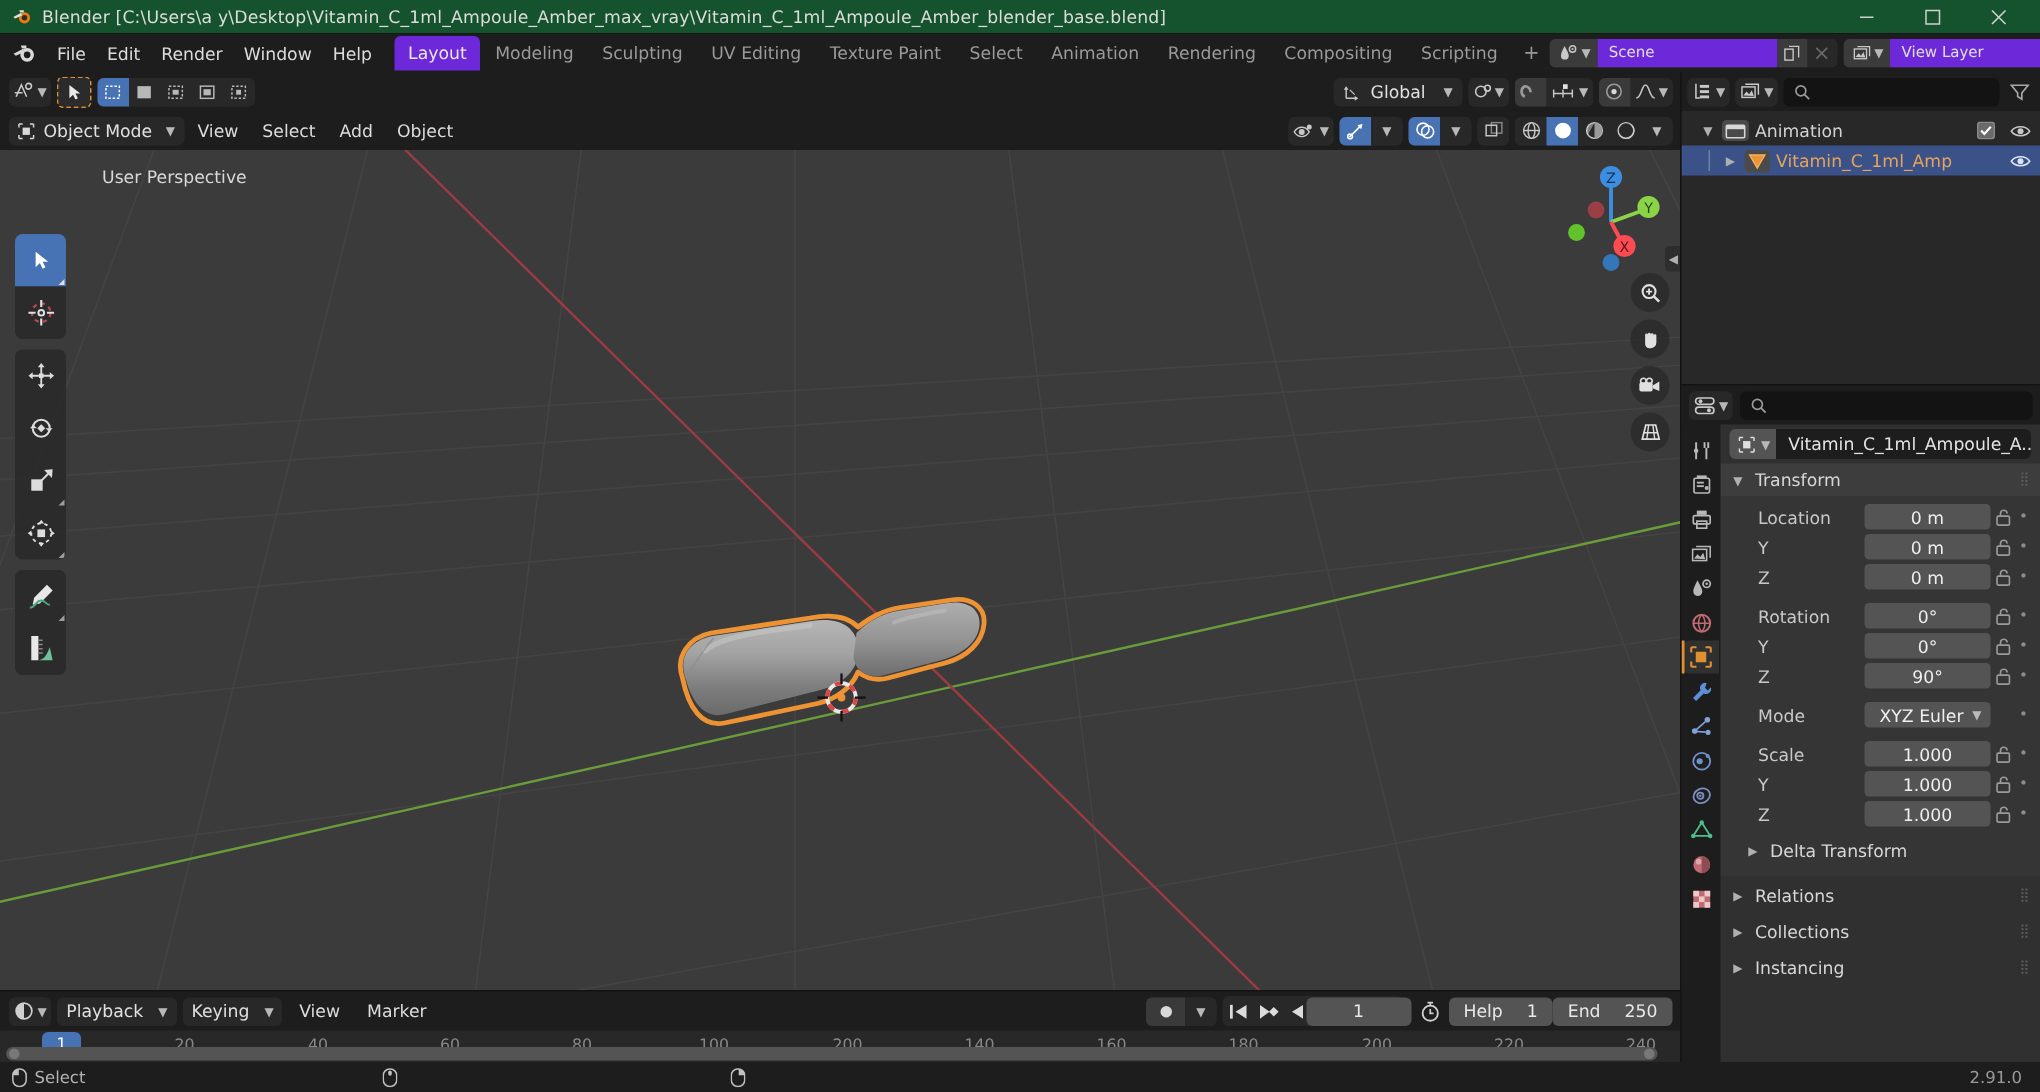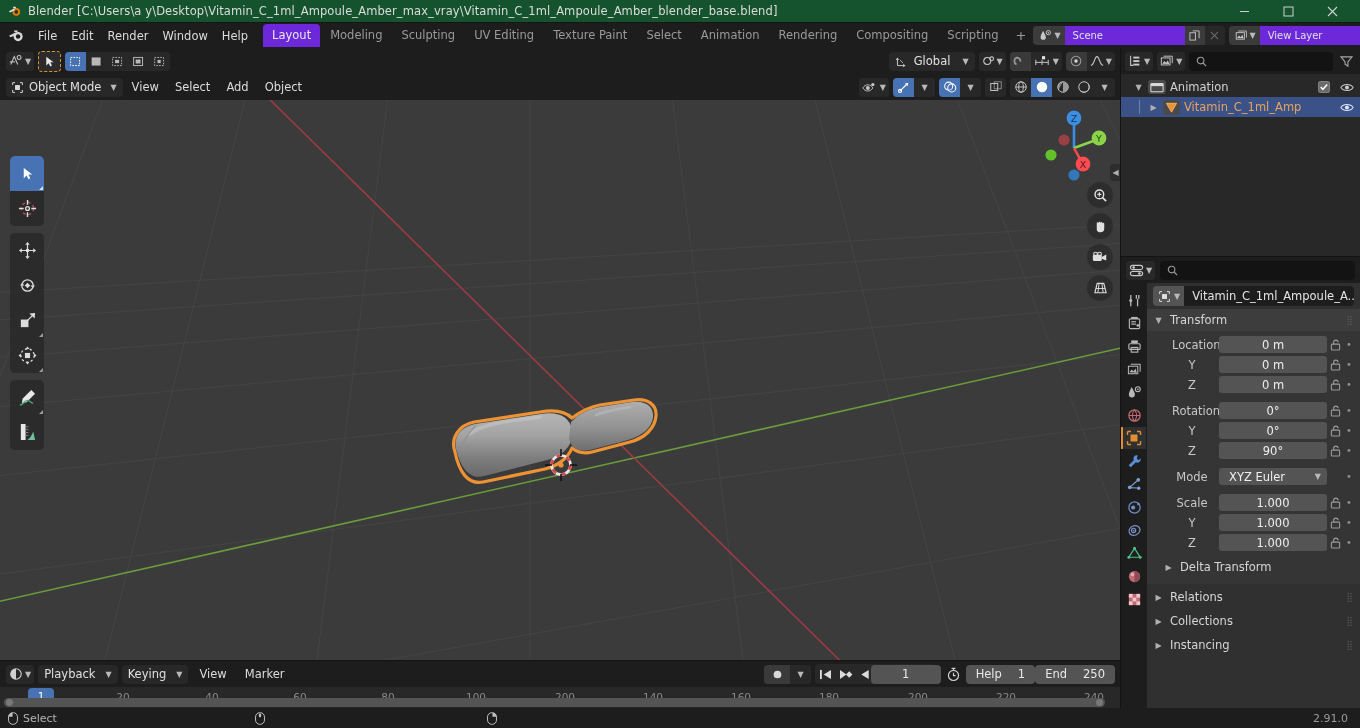--- a/index.html
+++ b/index.html
@@ -184,21 +184,21 @@
     padding: 0 8px; font-size: 11.5px; color: #e4e4e4; overflow: hidden; white-space: nowrap;
   }
   .panel-hdr {
     height: 22px; display: flex; align-items: center; gap: 6px; padding: 0 6px; font-size: 11.5px; color: #d6d6d6;
     background: #3d3d3d;
   }
   .panel-hdr.sub { background: transparent; padding-left: 16px; }
   .panel-hdr .grip { margin-left: auto; color: #5c5c5c; letter-spacing: 1px; font-size: 9px; }
   .panel-inner { background: #353535; padding: 4px 0 6px; }
   .field-row { display: flex; align-items: center; height: 19px; margin-bottom: 1px; padding-right: 5px; }
-  .field-lbl { width: 72px; text-align: center; padding-right: 7px; font-size: 11.5px; color: #c8c8c8; padding-left: 25px; }
+  .field-lbl { width: 96px; text-align: left; padding-right: 7px; font-size: 11.5px; color: #c8c8c8; padding-left: 25px; }
   .field-val {
     flex: 1; background: #545454; border-radius: 3px; height: 17px; display: flex; align-items: center;
     justify-content: center; font-size: 11.5px; color: #efefef;
   }
   .field-val.drop { justify-content: space-between; padding: 0 6px 0 10px; }
   .lock-ic { width: 16px; display: flex; align-items: center; justify-content: center; color: #9a9a9a; }
   .dot-ic { width: 12px; display: flex; align-items: center; justify-content: center; color: #8c8c8c; font-size: 10px; }
   .gap { height: 6px; }
 
   
@@ -564,20 +564,21 @@
 
           <g transform="translate(561,365)">
             <circle r="9.5" fill="none" stroke="#e8e8e8" stroke-width="2.6"></circle>
             <circle r="9.5" fill="none" stroke="#d44" stroke-width="2.6" stroke-dasharray="5 5"></circle>
             <path d="M0 -16 v7 M0 16 v-7 M-16 0 h7 M16 0 h-7" stroke="#111" stroke-width="1.5"></path>
             <circle r="2.6" fill="#ed9334"></circle>
           </g>
         </svg>
 
         <div class="vp-text">
+          <div>User Perspective</div>
         </div>
 
         <div class="vp-tools">
           <div class="tgrp">
             <div class="tbtn on">
               <svg width="15" height="15" viewBox="0 0 16 16">
                   <path d="M4 2 L4 13 L7 10 L9 14 L11 13 L9 9 L13 9 Z" fill="#fff"></path>
                 </svg>
             </div>
             <div class="tbtn">

